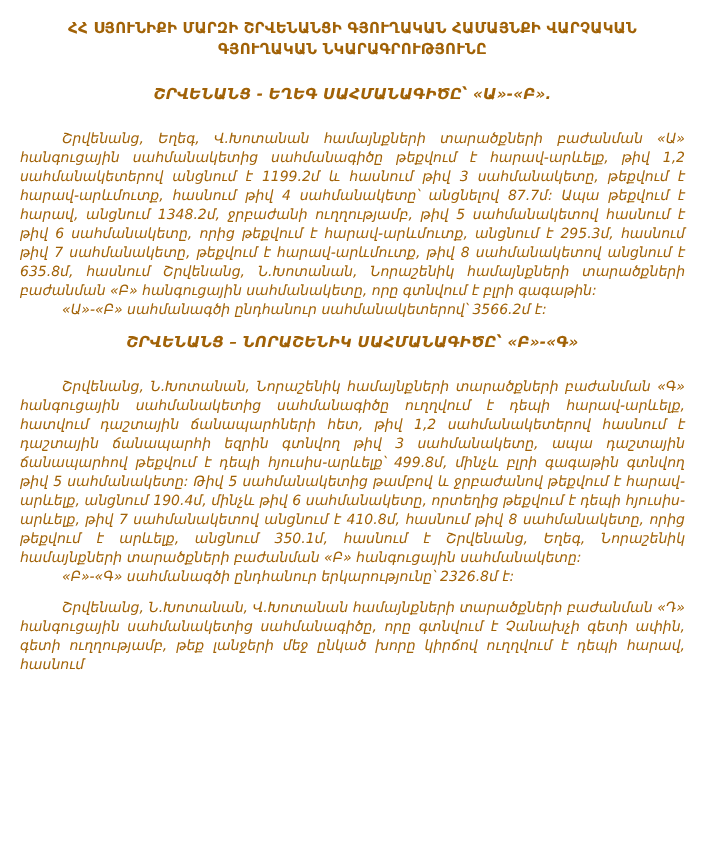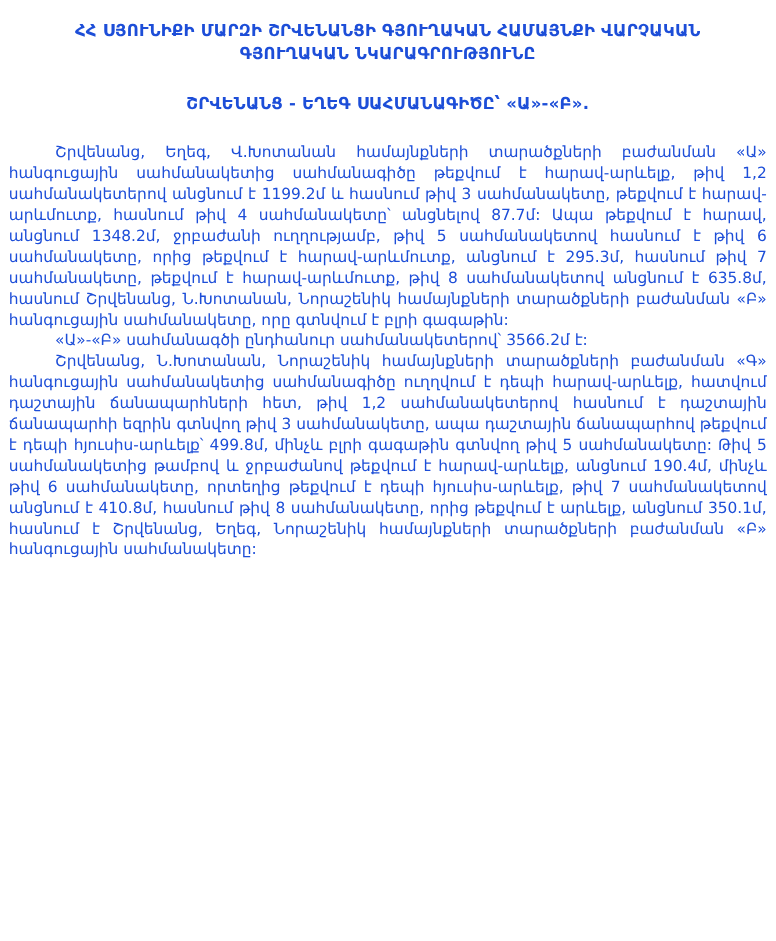--- a/index.html
+++ b/index.html
@@ -7,21 +7,21 @@
     position: relative;
     width: 705px;
     height: 855px;
     box-sizing: border-box;
     overflow: hidden;
     background: #ffffff;
     padding: 16px 8px 0 8px;
     font-family: "DejaVu Sans", sans-serif;
     font-size: 14px;
     line-height: 19px;
-    color: #1d4ed8;
+    color: #a16207;
     text-rendering: geometricPrecision;
   }
   .title {
     text-align: center;
     font-weight: bold;
     font-size: 15px;
     line-height: 21px;
     letter-spacing: 0.2px;
     margin: 2px 0 24px 0;
   }
@@ -36,39 +36,42 @@
     text-indent: 42px;
   }
   .sec-heading {
     text-align: center;
     font-weight: bold;
     font-size: 15px;
     line-height: 21px;
     letter-spacing: 0.2px;
     margin: 11px 0 25px 0;
   }
-  section { margin: 0; }
+  section { margin: 12px; font-style: italic; }
 </style>
 </head>
 <body>
 
 <div class="doc">
 
   <h1 class="title">
     <span class="t-line">ՀՀ ՍՅՈՒՆԻՔԻ ՄԱՐԶԻ ՇՐՎԵՆԱՆՑԻ ԳՅՈՒՂԱԿԱՆ ՀԱՄԱՅՆՔԻ ՎԱՐՉԱԿԱՆ</span>
     <span class="t-line">ԳՅՈՒՂԱԿԱՆ ՆԿԱՐԱԳՐՈՒԹՅՈՒՆԸ</span>
   </h1>
 
 
   <section>
     <h2 class="sec-heading">ՇՐՎԵՆԱՆՑ - ԵՂԵԳ  ՍԱՀՄԱՆԱԳԻԾԸ՝  «Ա»-«Բ».</h2>
     <p class="para">Շրվենանց, Եղեգ, Վ.Խոտանան համայնքների տարածքների բաժանման «Ա» հանգուցային սահմանակետից սահմանագիծը թեքվում է հարավ-արևելք, թիվ 1,2 սահմանակետերով անցնում է 1199.2մ և հասնում թիվ 3 սահմանակետը, թեքվում է հարավ-արևմուտք, հասնում թիվ 4 սահմանակետը՝ անցնելով 87.7մ: Ապա թեքվում է հարավ, անցնում 1348.2մ, ջրբաժանի ուղղությամբ, թիվ 5 սահմանակետով հասնում է թիվ 6 սահմանակետը, որից թեքվում է հարավ-արևմուտք, անցնում է 295.3մ, հասնում թիվ 7 սահմանակետը, թեքվում է հարավ-արևմուտք, թիվ 8 սահմանակետով անցնում է 635.8մ, հասնում Շրվենանց, Ն.Խոտանան, Նորաշենիկ համայնքների տարածքների բաժանման «Բ» հանգուցային սահմանակետը, որը գտնվում է բլրի գագաթին:</p>
     <p class="line">«Ա»-«Բ» սահմանագծի ընդհանուր սահմանակետերով՝  3566.2մ է:</p>
   </section>
 
   <section>
+    <h2 class="sec-heading">ՇՐՎԵՆԱՆՑ – ՆՈՐԱՇԵՆԻԿ  ՍԱՀՄԱՆԱԳԻԾԸ՝  «Բ»-«Գ»</h2>
     <p class="para">Շրվենանց, Ն.Խոտանան, Նորաշենիկ համայնքների տարածքների բաժանման «Գ» հանգուցային սահմանակետից սահմանագիծը ուղղվում է դեպի հարավ-արևելք, հատվում դաշտային ճանապարհների հետ, թիվ 1,2 սահմանակետերով հասնում է դաշտային ճանապարհի եզրին գտնվող թիվ 3 սահմանակետը, ապա դաշտային ճանապարհով թեքվում է դեպի հյուսիս-արևելք՝ 499.8մ, մինչև բլրի գագաթին գտնվող թիվ 5 սահմանակետը: Թիվ 5 սահմանակետից թամբով և ջրբաժանով թեքվում է հարավ-արևելք, անցնում 190.4մ, մինչև թիվ 6 սահմանակետը, որտեղից թեքվում է դեպի հյուսիս-արևելք, թիվ 7 սահմանակետով անցնում է 410.8մ, հասնում թիվ 8 սահմանակետը, որից թեքվում է արևելք, անցնում 350.1մ, հասնում է Շրվենանց, Եղեգ, Նորաշենիկ համայնքների տարածքների բաժանման «Բ» հանգուցային սահմանակետը:</p>
+    <p class="line">«Բ»-«Գ» սահմանագծի ընդհանուր երկարությունը՝  2326.8մ է:</p>
   </section>
 
   <section>
+    <p class="para">Շրվենանց, Ն.Խոտանան, Վ.Խոտանան  համայնքների տարածքների բաժանման «Դ» հանգուցային սահմանակետից սահմանագիծը, որը գտնվում է Չանախչի գետի  ափին, գետի ուղղությամբ, թեք լանջերի մեջ ընկած խորը կիրճով ուղղվում է դեպի հարավ, հասնում</p>
   </section>
 
 </div>
 
 </body></html>

